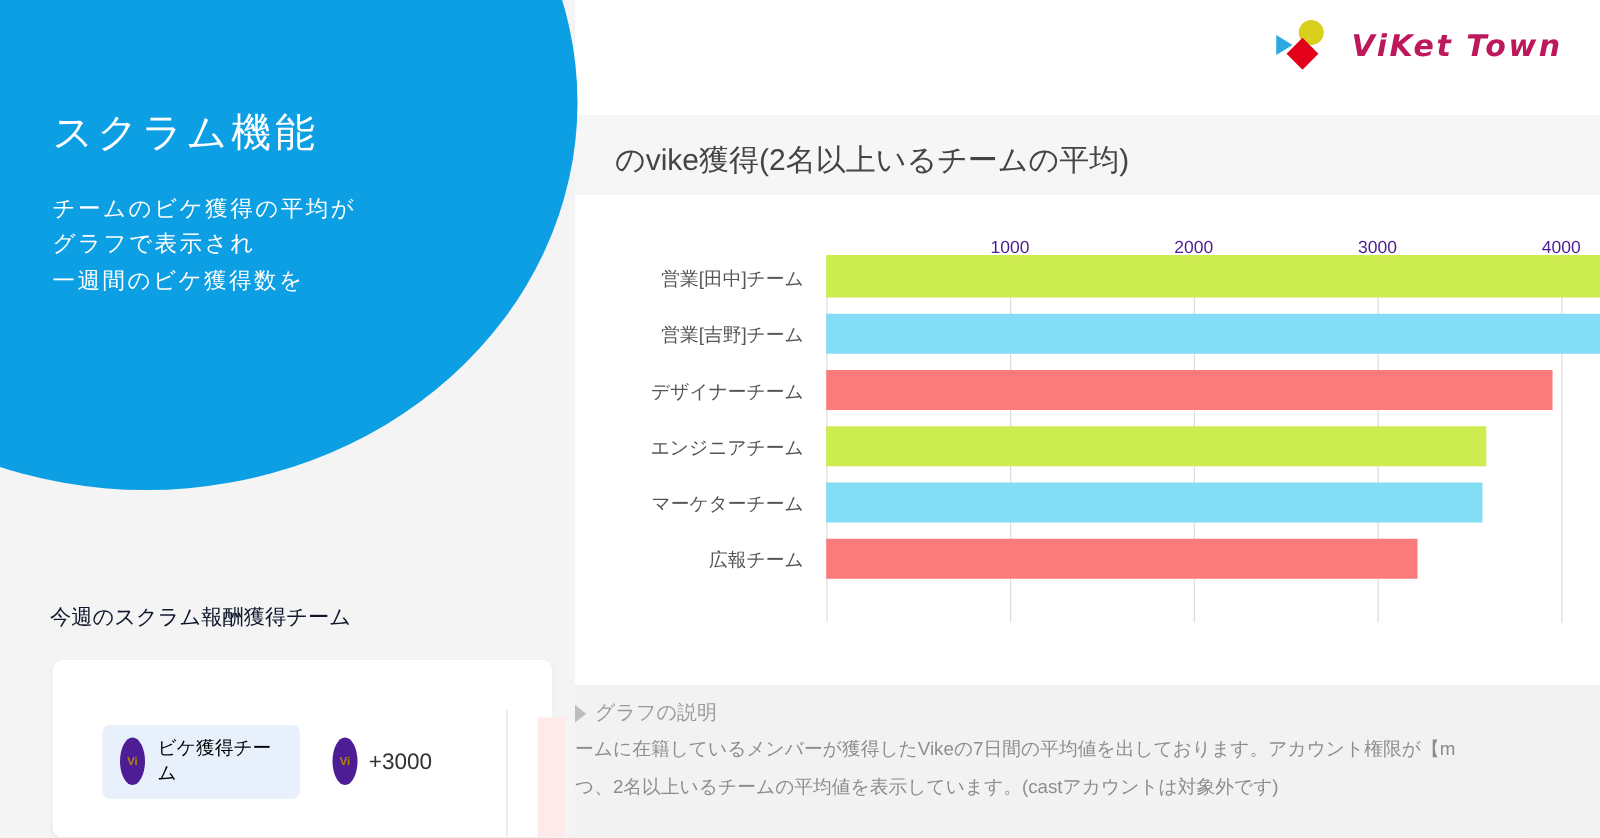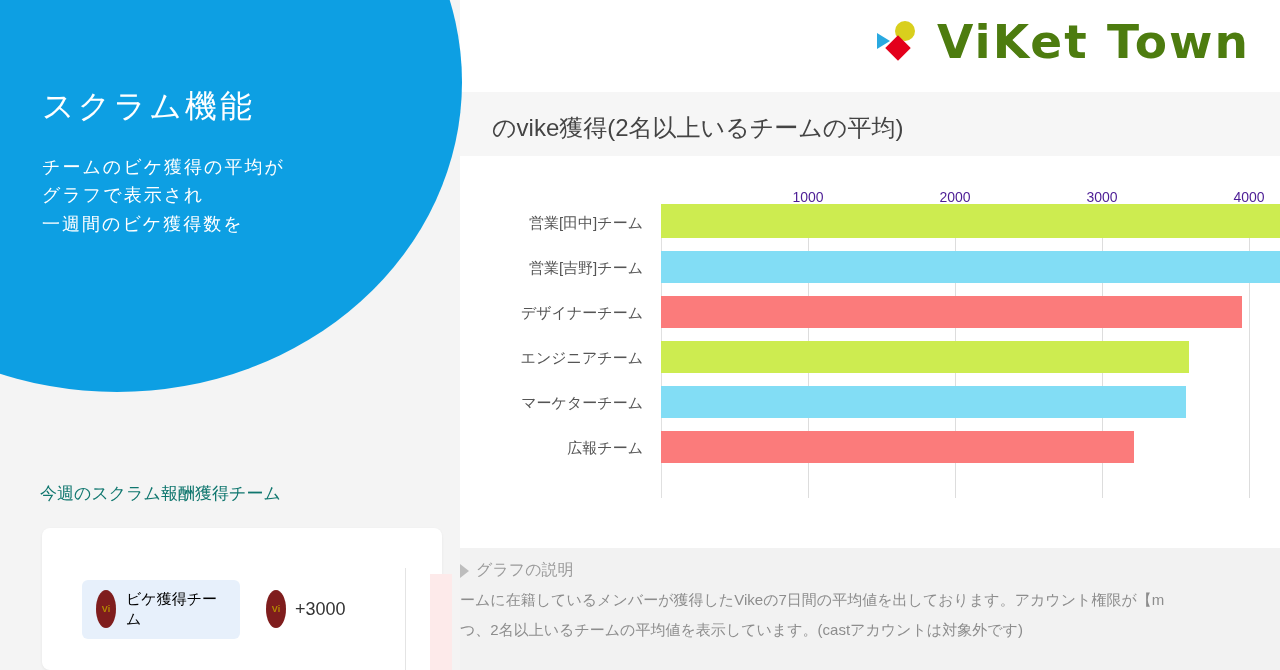--- a/index.html
+++ b/index.html
@@ -16,22 +16,22 @@
   .left-col-bg{position:absolute;left:0;top:0;width:460px;height:670px;background:#f4f4f4;}
 
   
   .logo{position:absolute;right:30px;top:14px;display:flex;align-items:center;gap:14px;}
   .logo-mark{position:relative;width:48px;height:46px;}
   .tri{position:absolute;left:2px;top:14px;width:0;height:0;
        border-top:8px solid transparent;border-bottom:8px solid transparent;
        border-left:13px solid #29a9e0;}
   .circ{position:absolute;left:20px;top:2px;width:20px;height:20px;border-radius:50%;background:#d9cf1d;}
   .diam{position:absolute;left:14px;top:20px;width:18px;height:18px;background:#e3001b;transform:rotate(45deg);}
-  .logo-text{font-size:47px;font-weight:bold;letter-spacing:2px;color:#4d7c0f;
-             font-family:"DejaVu Sans",sans-serif;white-space:nowrap;}
+  .logo-text{font-size:24px;font-weight:bold;letter-spacing:2px;color:#be185d;
+             font-family:"DejaVu Sans",sans-serif;white-space:nowrap;font-style:italic;}
 
   
   .chart-card{position:absolute;left:460px;top:92px;width:820px;height:456px;background:#ffffff;}
   .chart-head{position:absolute;left:0;top:0;width:820px;height:64px;background:#f6f6f6;}
   .chart-title{position:absolute;left:32px;top:20px;font-size:24px;color:#444;white-space:nowrap;}
 
   .plot{position:absolute;left:0;top:64px;width:820px;height:392px;}
 
   .cat-labels{position:absolute;left:0;top:0;width:201px;height:392px;}
   .cat-label{position:absolute;right:18px;font-size:15px;color:#555;white-space:nowrap;text-align:right;}
@@ -52,27 +52,27 @@
   .desc-body{margin-top:7px;font-size:15px;line-height:1.55;color:#8d8d8d;width:860px;white-space:nowrap;}
 
   
   .blue-circle{position:absolute;left:-228px;top:-228px;width:690px;height:620px;
                border-radius:50%;background:#0d9fe3;}
   .overlay-text{position:absolute;left:42px;top:85px;width:400px;color:#ffffff;}
   .overlay-title{font-size:32px;font-weight:normal;letter-spacing:3px;margin-bottom:24px;}
   .overlay-line{font-size:18px;letter-spacing:2px;line-height:1.58;}
 
   
-  .reward-head{position:absolute;left:40px;top:482px;font-size:17px;color:#0f766e;}
+  .reward-head{position:absolute;left:40px;top:482px;font-size:17px;color:#0f172a;}
   .reward-card{position:absolute;left:42px;top:528px;width:400px;height:142px;
                background:#ffffff;border-radius:8px;box-shadow:0 1px 3px rgba(0,0,0,.06);}
   .reward-row{position:absolute;left:40px;top:52px;display:flex;align-items:center;gap:26px;}
   .team-pill{display:flex;align-items:center;gap:10px;background:#e7f0fb;border-radius:6px;
              padding:9px 14px;width:158px;box-sizing:border-box;}
-  .coin{width:20px;height:38px;border-radius:50%;background:#7f1d1d;color:#b58a00;
+  .coin{width:20px;height:38px;border-radius:50%;background:#4c1d95;color:#b58a00;
         font-size:9px;font-weight:bold;display:flex;align-items:center;justify-content:center;flex:0 0 auto;}
   .team-name{font-size:15px;color:#000000;line-height:1.35;}
   .amount-wrap{display:flex;align-items:center;gap:9px;}
   .amount{font-size:18px;color:#333;}
   .divider{position:absolute;left:363px;top:40px;width:1px;height:102px;background:#e4e4e4;}
   .pink-strip{position:absolute;left:388px;top:46px;width:22px;height:96px;background:#fdeaea;}
 </style>
 </head>
 <body>
 

